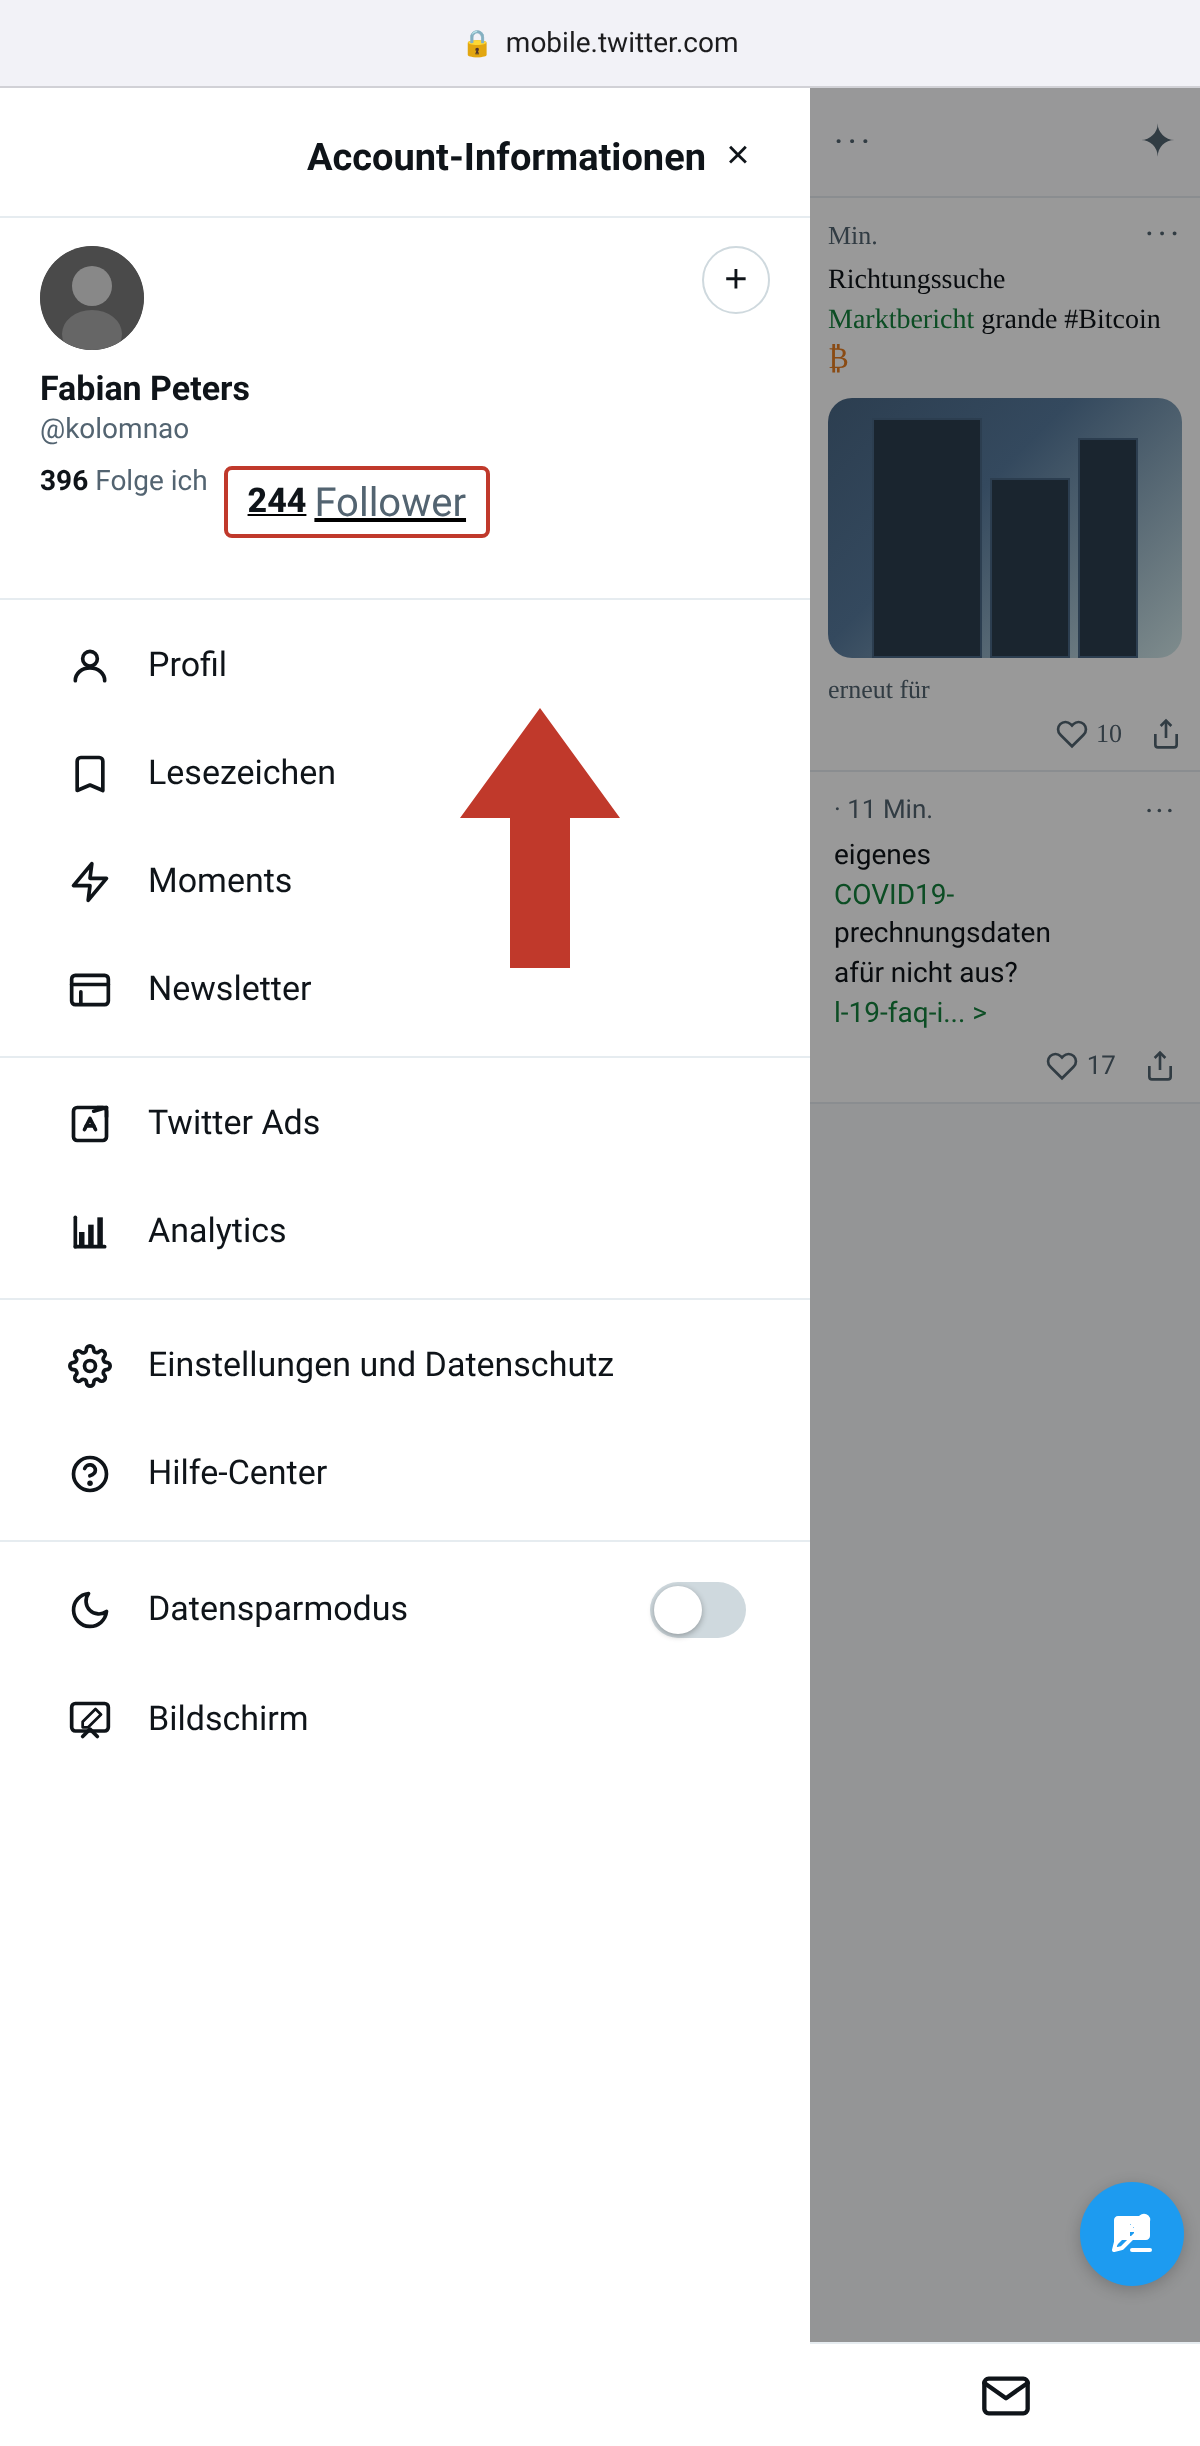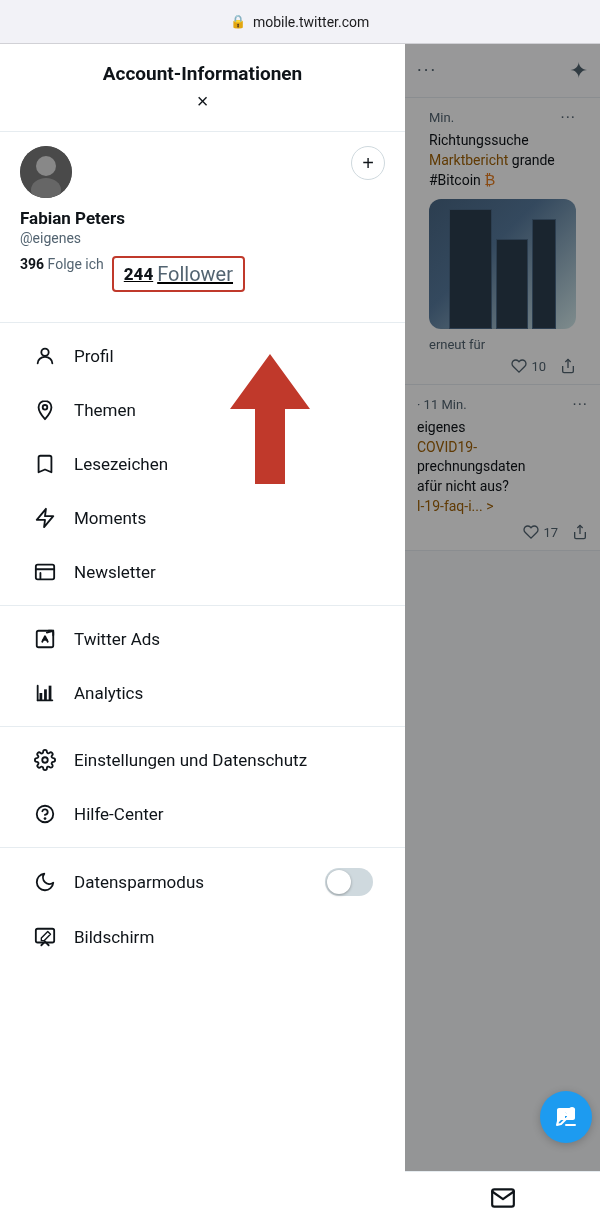--- a/index.html
+++ b/index.html
@@ -52,21 +52,20 @@
       position: relative;
     }
 
     
     .drawer-header {
       display: flex;
       align-items: center;
       justify-content: flex-end;
       padding: 18px 20px 14px 20px;
       border-bottom: 1px solid #e6ecf0;
-      flex-direction: column;
     }
     .drawer-title {
       font-size: 19px;
       font-weight: 700;
       color: #0f1419;
     }
     .close-btn {
       width: 32px;
       height: 32px;
       border-radius: 50%;
@@ -233,34 +232,35 @@
       padding: 14px 12px;
       border-bottom: 1px solid #e6ecf0;
       background: rgba(255,255,255,0.85);
     }
     .feed-sparkle {
       font-size: 22px;
       color: #536471;
     }
 
     .tweet-partial {
-      padding: 10px 24px;
+      padding: 10px 9px;
       border-bottom: 1px solid #e6ecf0;
       background: #fff;
+      font-family: Liberation Serif, serif;
     }
     .tweet-time-row {
       display: flex;
       justify-content: space-between;
       align-items: center;
       margin-bottom: 4px;
     }
     .tweet-time { font-size: 13px; color: #536471; }
     .tweet-dots { font-size: 16px; color: #536471; letter-spacing: 1px; }
     .tweet-text { font-size: 14px; color: #0f1419; line-height: 1.4; margin-bottom: 8px; }
-    .tweet-link { color: #a16207; }
+    .tweet-link { color: #15803d; }
     .tweet-image {
       width: 100%;
       height: 130px;
       background: linear-gradient(135deg, #2c3e50 0%, #34495e 40%, #7f8c8d 100%);
       border-radius: 12px;
       margin-bottom: 8px;
       overflow: hidden;
       position: relative;
     }
     .building-graphic {
@@ -366,21 +366,21 @@
           <svg viewBox="0 0 52 52" xmlns="http://www.w3.org/2000/svg">
             <circle cx="26" cy="26" r="26" fill="#4a4a4a"></circle>
 
             <circle cx="26" cy="20" r="10" fill="#888"></circle>
             <ellipse cx="26" cy="44" rx="15" ry="12" fill="#666"></ellipse>
           </svg>
         </div>
         <button class="add-btn">+</button>
       </div>
       <div class="profile-name">Fabian Peters</div>
-      <div class="profile-handle">@eigenes</div>
+      <div class="profile-handle">@kolomnao</div>
 
       <div class="stats-row">
         <div class="stat-item">
           <span class="stat-count">396</span>
           <span>Folge ich</span>
         </div>
         <div class="follower-highlight">
           <span class="stat-count">244</span>
           <span class="stat-label">Follower</span>
         </div>
@@ -400,29 +400,20 @@
       <div class="menu-icon">
         <svg viewBox="0 0 24 24" fill="none" stroke="#0f1419" stroke-width="2" stroke-linecap="round" stroke-linejoin="round">
           <circle cx="12" cy="8" r="4"></circle>
           <path d="M4 20c0-4 3.6-7 8-7s8 3 8 7"></path>
         </svg>
       </div>
       <span class="menu-label">Profil</span>
     </div>
 
 
-    <div class="menu-item">
-      <div class="menu-icon">
-        <svg viewBox="0 0 24 24" fill="none" stroke="#0f1419" stroke-width="2" stroke-linecap="round" stroke-linejoin="round">
-          <path d="M12 2C8.13 2 5 5.13 5 9c0 5.25 7 13 7 13s7-7.75 7-13c0-3.87-3.13-7-7-7z"></path>
-          <circle cx="12" cy="9" r="2.5"></circle>
-        </svg>
-      </div>
-      <span class="menu-label">Themen</span>
-    </div>
 
     <div class="menu-item">
       <div class="menu-icon">
         <svg viewBox="0 0 24 24" fill="none" stroke="#0f1419" stroke-width="2" stroke-linecap="round" stroke-linejoin="round">
           <path d="M17 3H7a2 2 0 00-2 2v16l7-3 7 3V5a2 2 0 00-2-2z"></path>
         </svg>
       </div>
       <span class="menu-label">Lesezeichen</span>
     </div>
 

